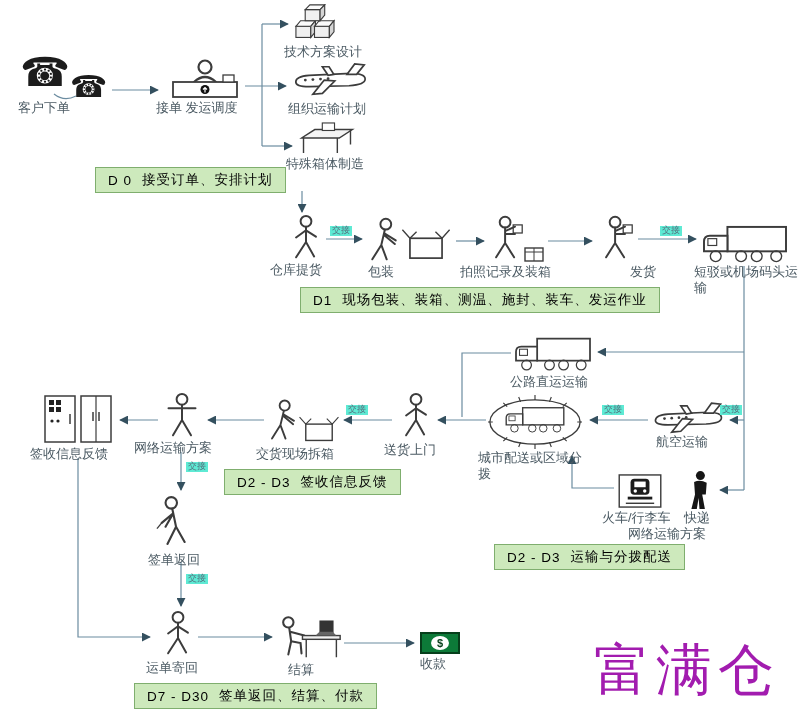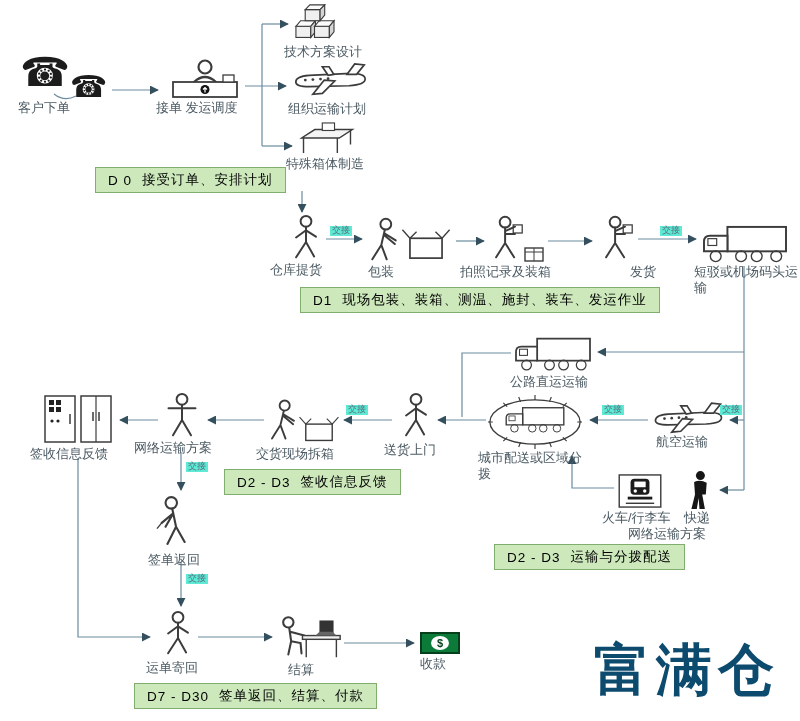--- a/index.html
+++ b/index.html
@@ -9,22 +9,22 @@
   .wires{position:absolute;left:0;top:0}
   .w{fill:none;stroke:#6b8ca0;stroke-width:1.2}
   .icon{position:absolute}
   .ink{stroke:#3c3c3c;stroke-width:2.2;fill:none;stroke-linecap:round}
   .thin{stroke:#3c3c3c;stroke-width:1.4;fill:none}
   .lbl{position:absolute;font-size:13px;color:#4b5a63;text-align:left;line-height:1.25}
   .handover{position:absolute;font-size:9px;color:#55707e;background:#5eead4;padding:0 2px;line-height:1.1}
   .stage{position:absolute;display:flex;align-items:center;gap:10px;background:#cde9bc;border:1px solid #7fae6e;
          padding:3px 12px;font-size:13.5px;font-weight:normal;color:#000;white-space:nowrap;letter-spacing:1px}
   .glyph{position:absolute;color:#1c1c1c;line-height:1}
-  .brand{position:absolute;font-family:"Liberation Serif","DejaVu Serif",serif;font-weight:bold;
-         font-size:56px;color:#0c4a6e;letter-spacing:6px;line-height:1}
+  .brand{position:absolute;font-family:"Liberation Serif","DejaVu Serif",serif;font-weight:normal;
+         font-size:56px;color:#a21caf;letter-spacing:6px;line-height:1}
 </style>
 </head>
 <body>
 
 <div class="canvas">
 
   <svg width="0" height="0" style="position:absolute">
     <defs>
       <symbol id="man-walk" viewBox="0 0 40 52">
         <circle cx="20" cy="8" r="6" fill="#fff" class="ink"></circle>

